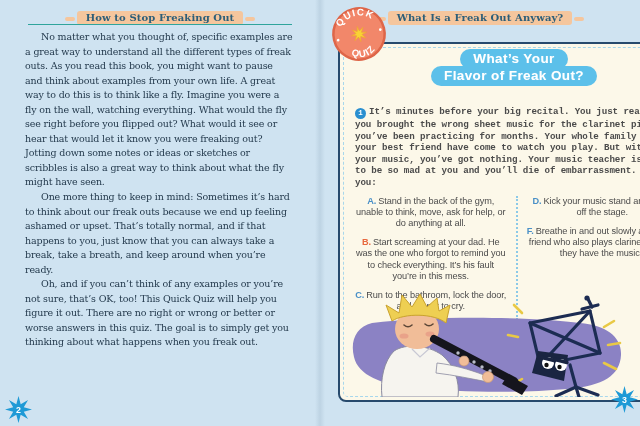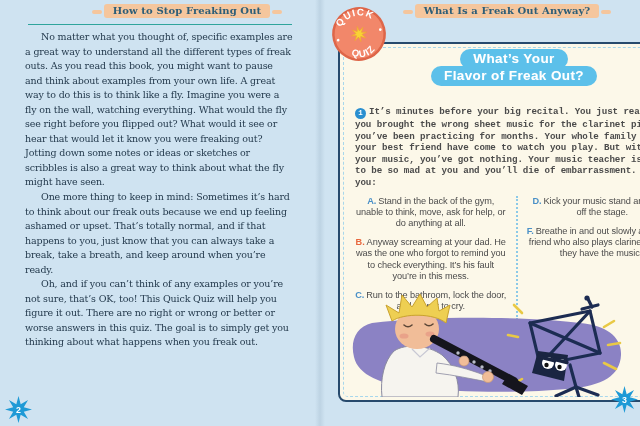--- a/index.html
+++ b/index.html
@@ -9,21 +9,21 @@
     font-family:"Liberation Sans",sans-serif;
     -webkit-font-smoothing:antialiased;
   }
   .page{position:absolute;top:0;height:426px;width:320px;}
   .page.left{left:0;}
   .page.right{left:320px;}
   .spine{position:absolute;left:315px;top:0;width:10px;height:426px;
     background:linear-gradient(90deg,rgba(110,140,165,0) 0%,rgba(110,140,165,.18) 50%,rgba(110,140,165,0) 100%);}
 
   
-  .page-header{position:absolute;top:0;left:0;width:100%;text-align:center;padding-left:27px;}
+  .page-header{position:absolute;top:7px;left:0;width:100%;text-align:center;}
   .header-chip{
     display:inline-block;position:relative;
     background:#f5c69d;color:#2d5e78;
     font-family:"DejaVu Serif",serif;font-weight:700;font-size:10px;
     padding:1px 9px 2px;border-radius:3px;letter-spacing:.1px;
   }
   .header-chip::before,.header-chip::after{
     content:"";position:absolute;top:45%;width:10px;height:4px;background:#f5c69d;border-radius:2px;
   }
   .header-chip::before{left:-12px;} .header-chip::after{right:-12px;}
@@ -131,21 +131,21 @@
       <div class="quiz-intro">
         <span class="qnum">1</span><span>It’s minutes before your big recital. You just realized you brought the wrong sheet music for the clarinet piece you’ve been practicing for months. Your whole family and your best friend have come to watch you play. But without your music, you’ve got nothing. Your music teacher is going to be so mad at you and you’ll die of embarrassment. Do you:</span>
       </div>
 
       <div class="options">
         <div class="opt-col col-left">
           <p class="option">
             <span class="letter blue">A.</span><span>Stand in the back of the gym, unable to think, move, ask for help, or do anything at all.</span>
           </p>
           <p class="option">
-            <span class="letter orange">B.</span><span>Anyway screaming at your dad. He was the one who forgot to remind you to check everything. It’s his fault you’re in this mess.</span>
+            <span class="letter orange">B.</span><span>Start screaming at your dad. He was the one who forgot to remind you to check everything. It’s his fault you’re in this mess.</span>
           </p>
           <p class="option">
             <span class="letter blue">C.</span><span>Run to the bathroom, lock the door, and try not to cry.</span>
           </p>
         </div>
         <div class="opt-col col-right">
           <p class="option">
             <span class="letter blue">D.</span><span>Kick your music stand and types off the stage.</span>
           </p>
           <p class="option">

